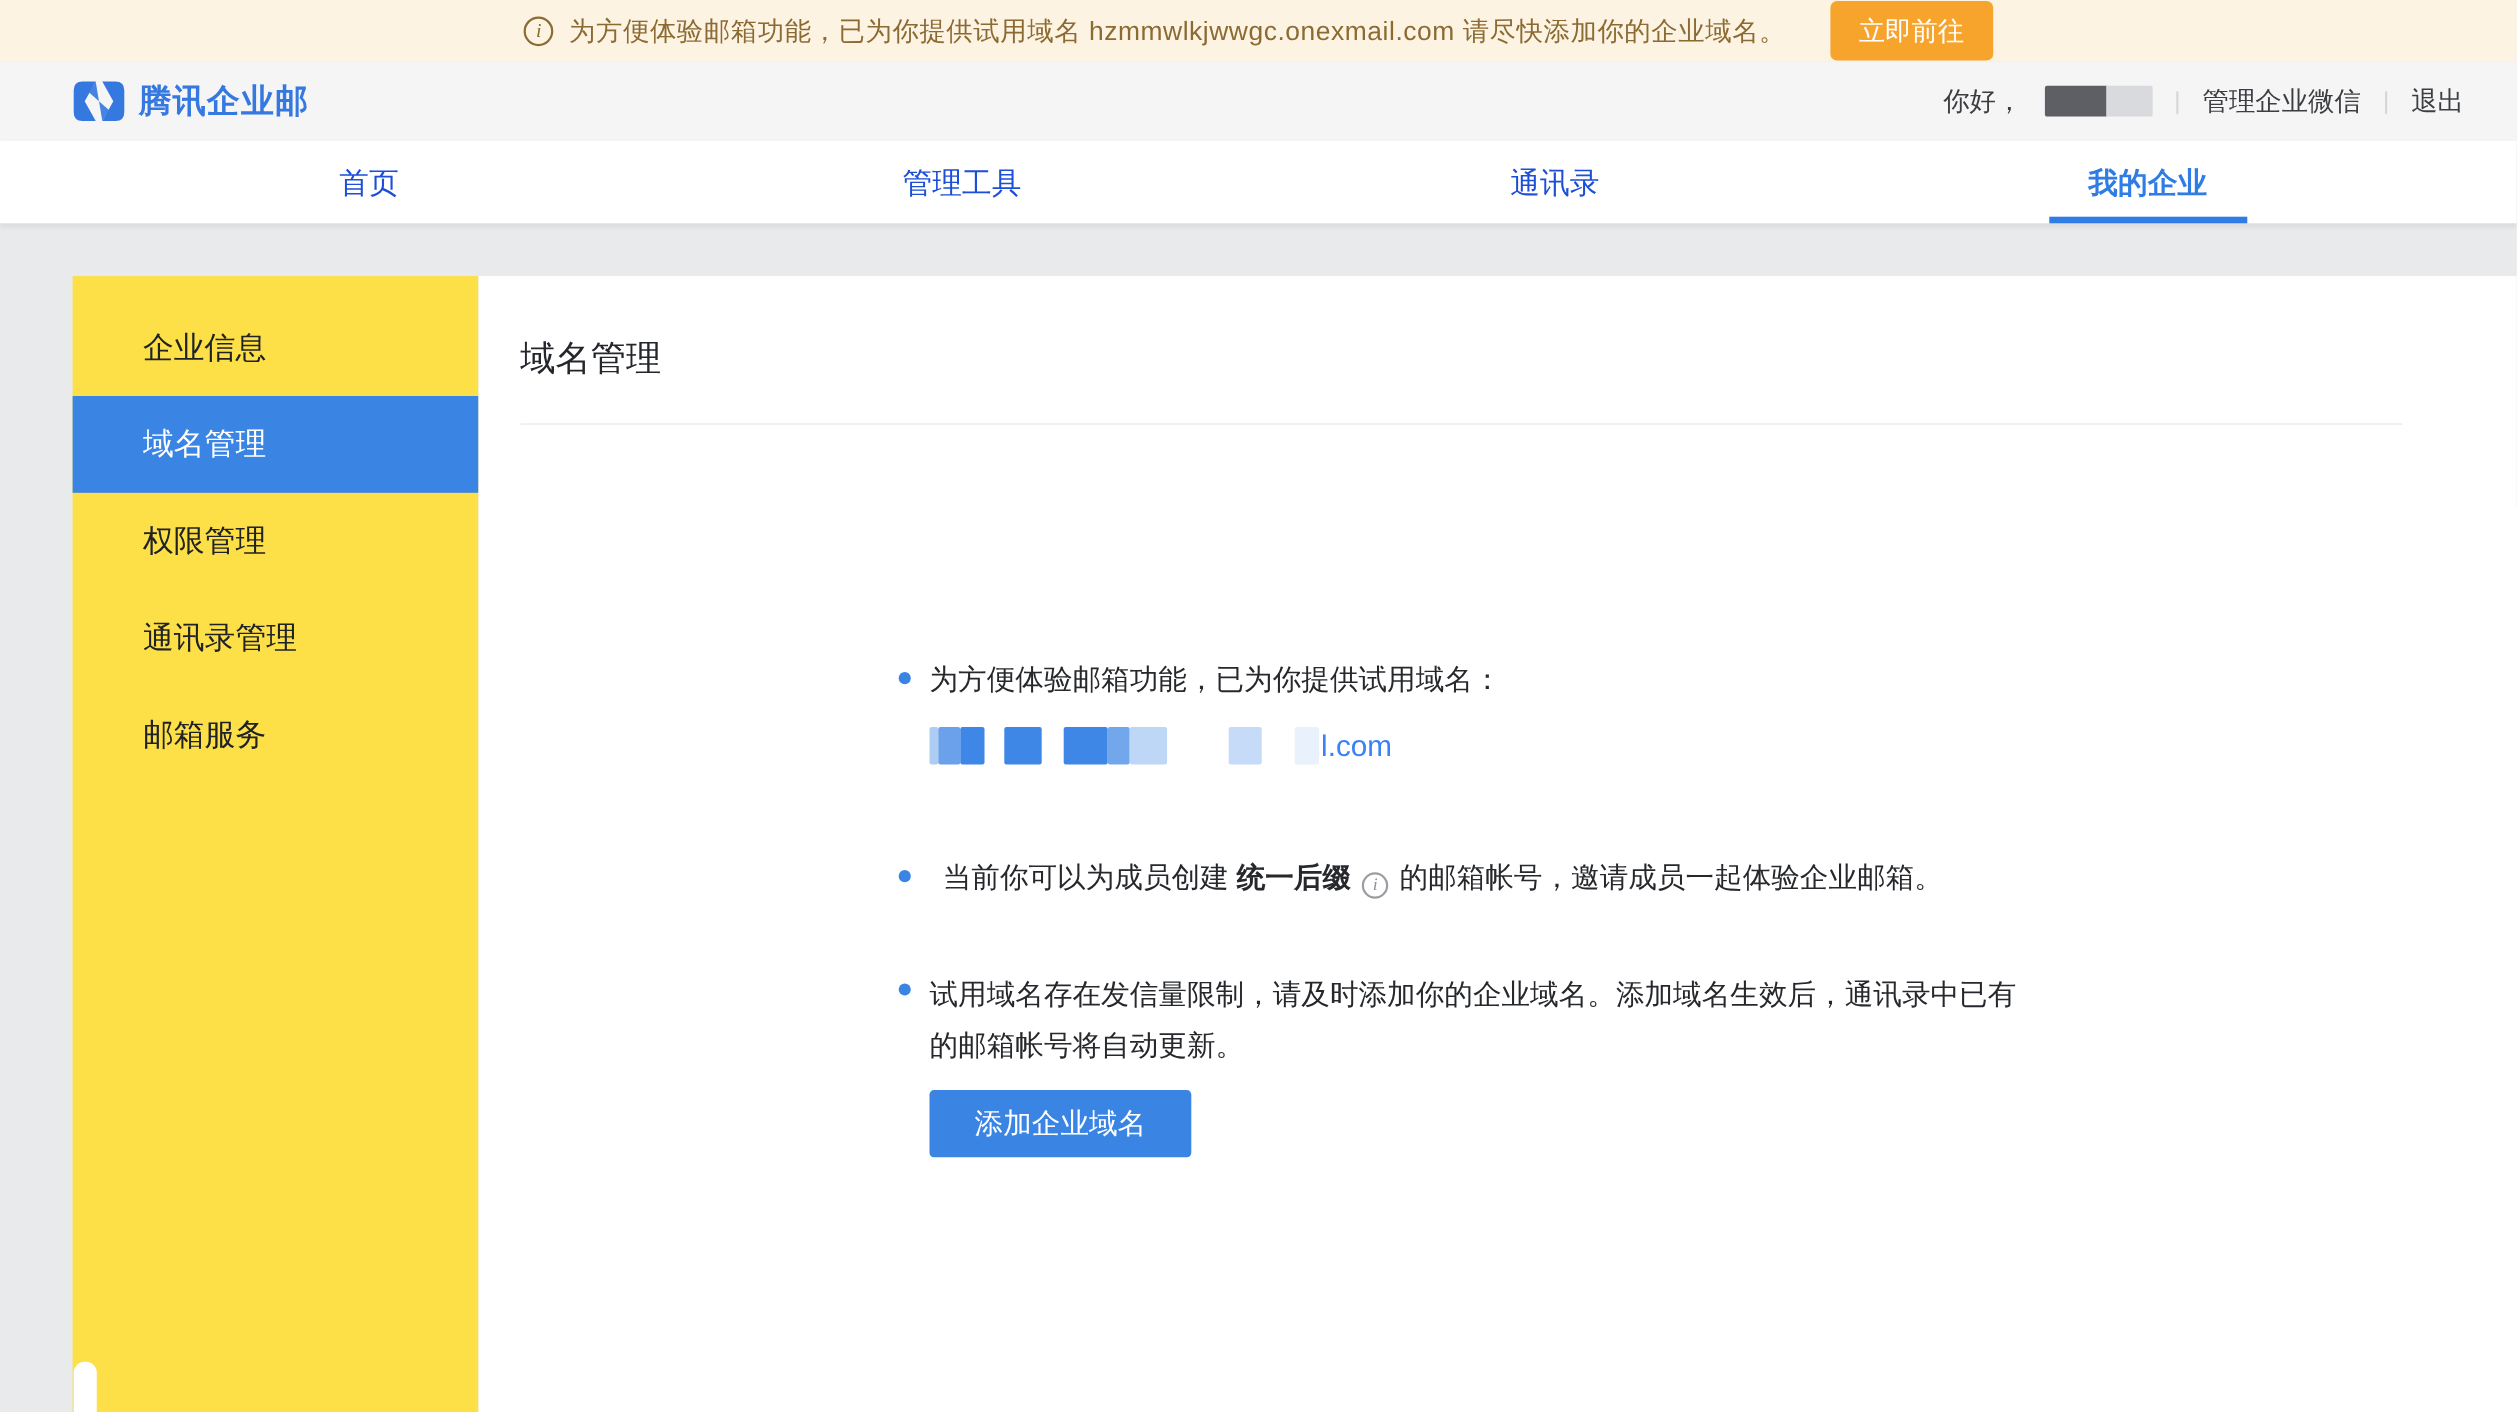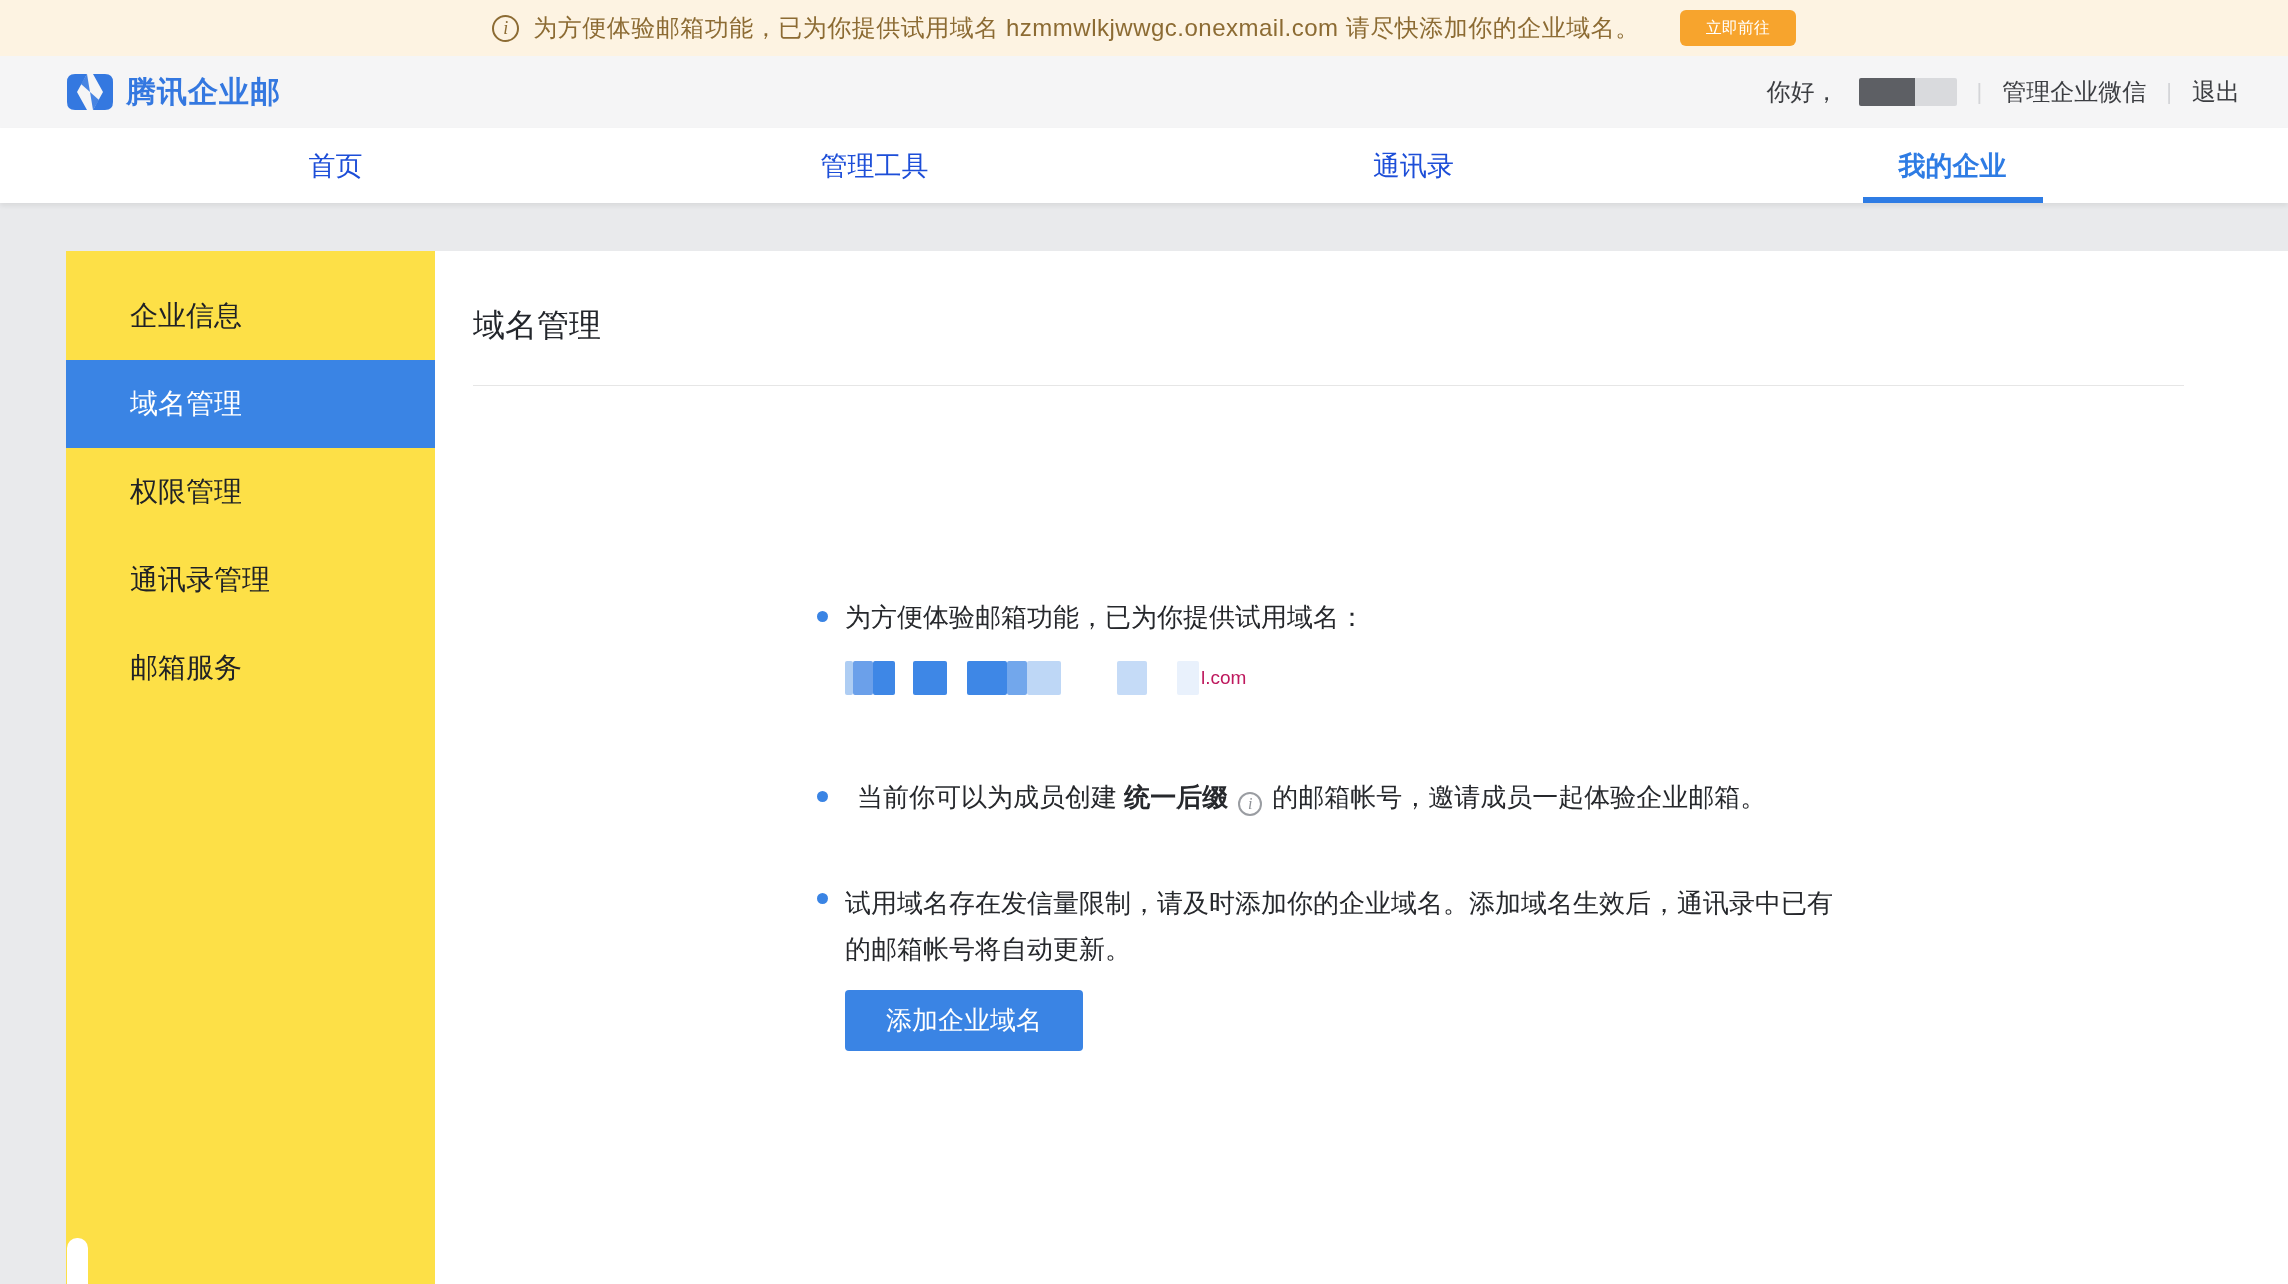--- a/index.html
+++ b/index.html
@@ -6,22 +6,22 @@
   html,body { width:2288px; height:1284px; }
   body { font-family:"Liberation Sans","DejaVu Sans",sans-serif; background:#e9eaec; }
   .screen { position:relative; width:2288px; height:1284px; display:flex; flex-direction:column; overflow:hidden; }
 
   
   .banner { height:56px; background:#fdf3e2; display:flex; align-items:center; justify-content:center; gap:14px; flex:0 0 auto; }
   .banner-text { font-size:24px; color:#8c6b33; letter-spacing:0.5px; }
   .info-icon { width:27px; height:27px; border:2px solid #8c6b33; border-radius:50%; color:#8c6b33;
                font-size:18px; font-style:italic; font-family:"Liberation Serif",serif;
                display:flex; align-items:center; justify-content:center; }
-  .banner-btn { margin-left:26px; background:#f7a42d; color:#fff; font-size:16px; border:none;
-                border-radius:6px; padding:8px 26px; height:36px; cursor:pointer; }
+  .banner-btn { margin-left:26px; background:#f7a42d; color:#fff; font-size:24px; border:none;
+                border-radius:6px; padding:8px 26px; height:54px; cursor:pointer; }
 
   
   .header { height:72px; background:#f5f5f6; display:flex; align-items:center; padding:0 48px 0 66px; flex:0 0 auto; }
   .logo { display:flex; align-items:flex-start; gap:12px; }
   .logo-mark { width:48px; height:40px; }
   .logo-text { font-size:30px; font-weight:bold; color:#3478e0; letter-spacing:1px; }
   .header-right { margin-left:auto; display:flex; align-items:center; gap:20px; font-size:24px; color:#3c3e42; }
   .redacted-name { display:flex; align-items:center; }
   .redacted-dark  { width:56px; height:28px; background:#5d5f64; border-radius:2px 0 0 2px; }
   .redacted-light { width:42px; height:28px; background:#d9dadd; border-radius:0 2px 2px 0; }
@@ -54,21 +54,21 @@
   .brow { display:flex; }
   .dot { width:11px; height:11px; border-radius:50%; background:#3a84e4; margin:13px 17px 0 0; flex:0 0 auto; }
   .btext { font-size:26px; line-height:38px; }
   .b-bold { font-weight:bold; }
   .mini-info { display:inline-flex; width:24px; height:24px; border:2px solid #9a9da2; border-radius:50%;
                color:#8e9196; font-size:16px; font-style:italic; font-family:"Liberation Serif",serif;
                align-items:center; justify-content:center; vertical-align:-3px; margin:0 10px; }
 
   .domain-row { margin:22px 0 0 28px; display:flex; align-items:center; height:40px; }
   .px { height:34px; border-radius:2px; flex:0 0 auto; }
-  .domain-visible { font-size:19px; color:#be185d; margin-left:2px; }
+  .domain-visible { font-size:27px; color:#3b82f6; margin-left:2px; }
 
   .brow.b2 { margin-top:80px;gap:12px; }
   .brow.b3 { margin-top:64px; }
   .b3 .btext { max-width:1010px; line-height:46px; }
 
   .add-domain-btn { margin:18px 0 0 372px; background:#3a84e4; color:#fff; border:none; border-radius:4px;
                     width:238px; height:61px; font-size:26px; cursor:pointer; display:block; }
 
   .scroll-thumb { position:absolute; left:67px; bottom:-14px; width:21px; height:60px; background:#ffffff;
                   border-radius:10px; }

